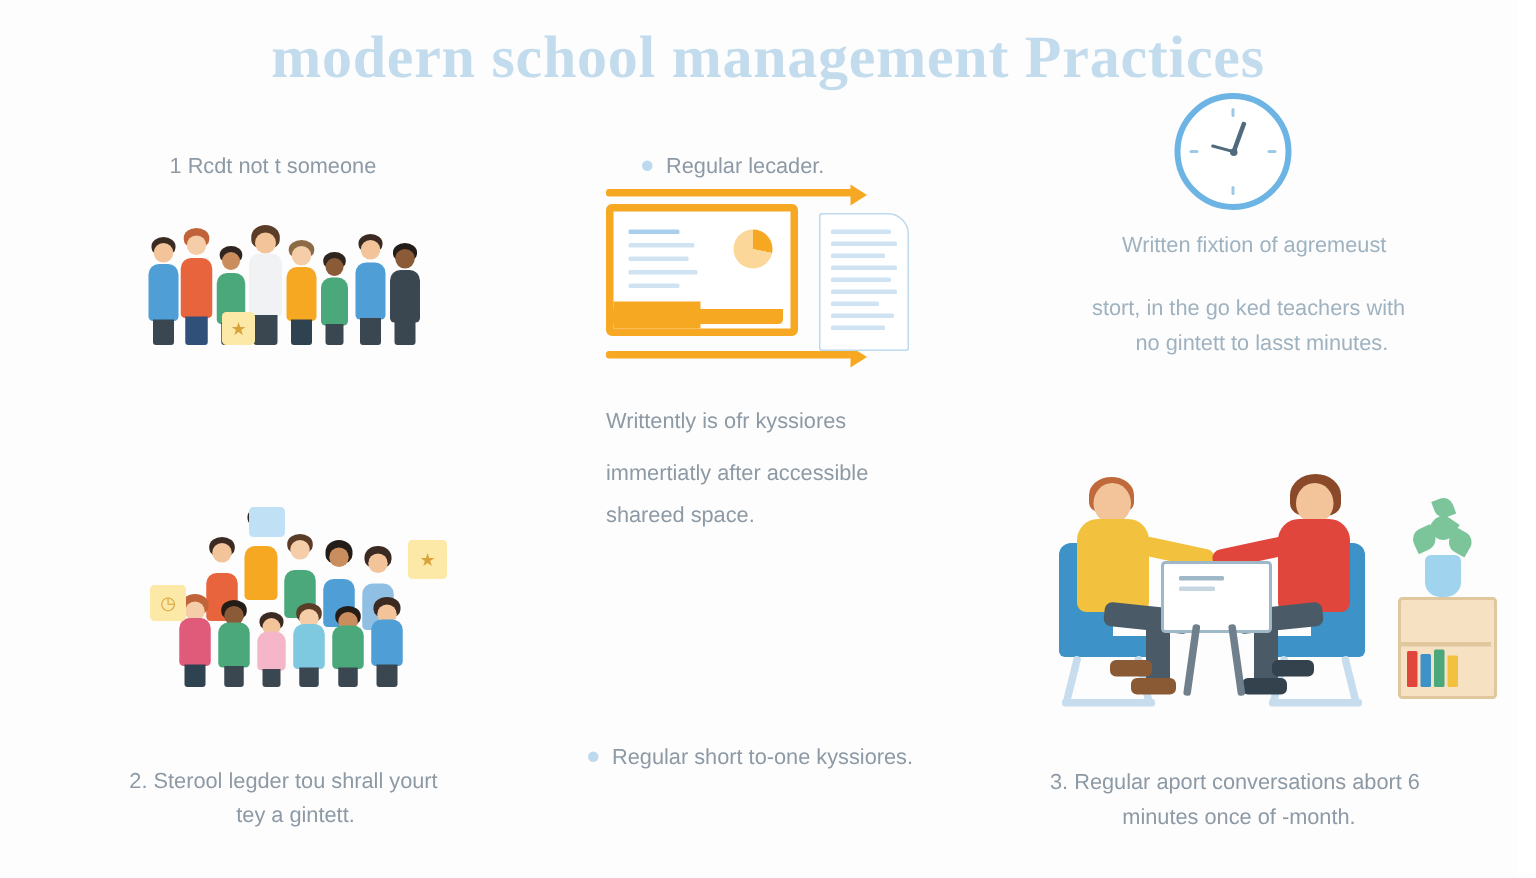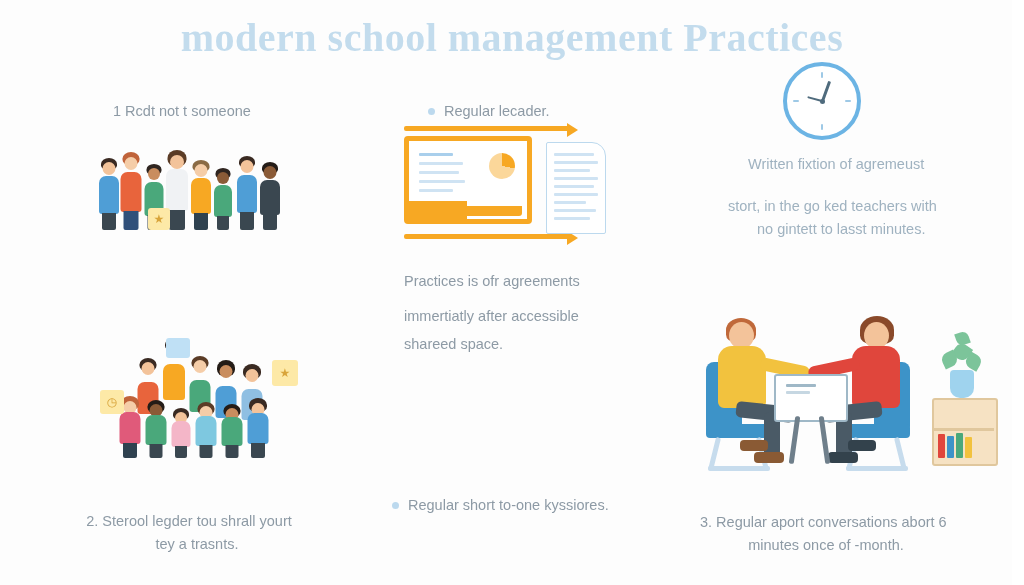--- a/index.html
+++ b/index.html
@@ -360,21 +360,21 @@
     <div class="sticky" style="left:0px; top:72px; width:24px; height:24px;">
       <span class="scribble">◷</span>
     </div>
     <div class="sticky" style="left:172px; top:42px; width:26px; height:26px;">
       <span class="scribble">★</span>
     </div>
     <div class="sticky" style="left:66px; top:20px; width:24px; height:20px; background:#bfe0f5;"></div>
   </div>
 
   <div class="cap center" style="left:44px; top:510px; width:290px;">2. Sterool legder tou shrall yourt</div>
-  <div class="cap center" style="left:52px; top:533px; width:290px;">tey a trasnts.</div>
+  <div class="cap center" style="left:52px; top:533px; width:290px;">tey a gintett.</div>
 
   <div class="cap" style="left:428px; top:100px;">
     <span class="bullet-dot"></span><span>Regular lecader.</span>
   </div>
 
   <div class="doc-ill" style="left:396px; top:120px; width:230px; height:130px;">
 
     <div class="arrow-bar" style="left:8px; top:6px; width:165px;"></div>
     <div class="arrow-head" style="left:171px; top:3px;"></div>
 
@@ -398,21 +398,21 @@
       <div class="line" style="left:7px; top:26px; width:36px; height:2.5px;"></div>
       <div class="line" style="left:7px; top:34px; width:44px; height:2.5px;"></div>
       <div class="line" style="left:7px; top:42px; width:40px; height:2.5px;"></div>
       <div class="line" style="left:7px; top:50px; width:44px; height:2.5px;"></div>
       <div class="line" style="left:7px; top:58px; width:32px; height:2.5px;"></div>
       <div class="line" style="left:7px; top:66px; width:42px; height:2.5px;"></div>
       <div class="line" style="left:7px; top:74px; width:36px; height:2.5px;"></div>
     </div>
   </div>
 
-  <div class="cap" style="left:404px; top:270px;">Practices is ofr agreements</div>
+  <div class="cap" style="left:404px; top:270px;">Writtently is ofr kyssiores</div>
   <div class="cap" style="left:404px; top:305px;">immertiatly after accessible</div>
   <div class="cap" style="left:404px; top:333px;">shareed space.</div>
 
   <div class="cap" style="left:392px; top:494px;">
     <span class="bullet-dot"></span><span>Regular short to-one kyssiores.</span>
   </div>
 
   <div class="clock-face" style="left:783px; top:62px; width:70px; height:70px;">
     <div class="tick" style="left:50%; top:6px; width:2px; height:6px; transform:translateX(-50%);"></div>
     <div class="tick" style="left:50%; bottom:6px; width:2px; height:6px; transform:translateX(-50%);"></div>

